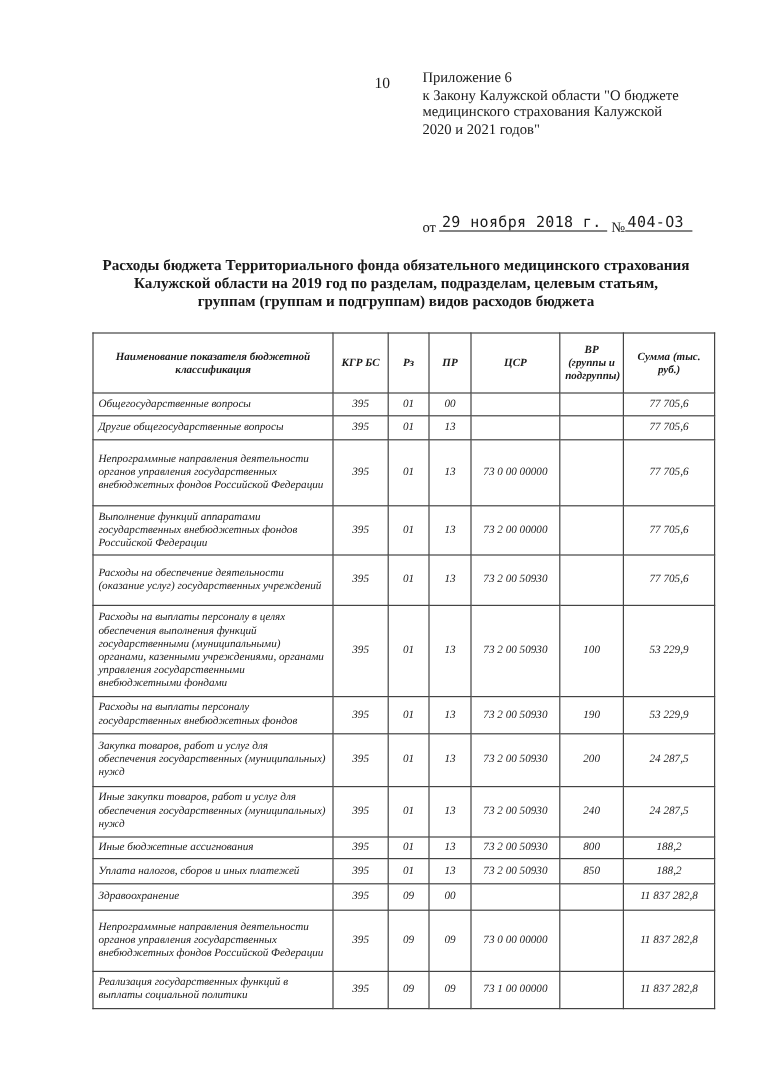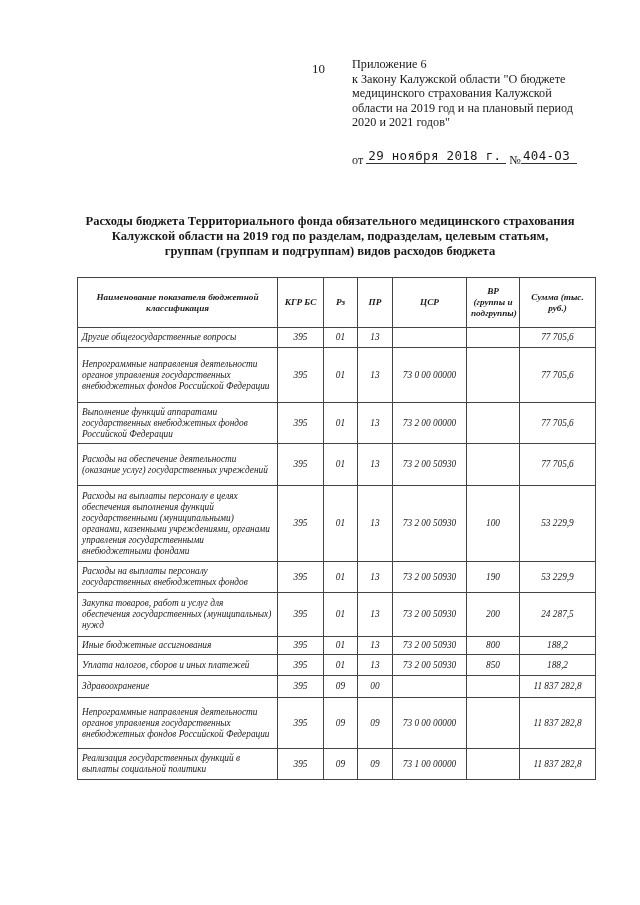--- a/index.html
+++ b/index.html
@@ -8,21 +8,21 @@
     .page-num { position: absolute; left: 312px; top: 17px; font-size: 13px; margin-top: 44px; }
     .appendix { position: absolute; left: 352px; top: 57px; width: 280px;
                 font-size: 12.2px; line-height: 14.6px; }
     .appendix div { white-space: nowrap; }
     .sign-line { position: absolute; left: 352px; top: 148px; font-size: 12.2px; white-space: nowrap; }
     .sign-line .ot { position: relative; top: 4px; }
     .sign-line .fill { display: inline-block; border-bottom: 1px solid #333;
                        font-family: "DejaVu Sans Mono", "Liberation Mono", monospace;
                        font-size: 12.5px; letter-spacing: 0.3px; padding: 0 2px; }
     .sign-line .date { width: 136px; }
-    .sign-line .num { width: 52px; }
+    .sign-line .num { width: 52px; margin-top: 29px; }
     .sign-line .numsign { position: relative; top: 4px; }
     .title { position: absolute; left: 60px; top: 214px; width: 540px; text-align: center;
              font-weight: bold; font-size: 12.6px; line-height: 15px; }
     table.budget { position: absolute; left: 77px; top: 277px; width: 518px;
                    border-collapse: collapse; table-layout: fixed; font-size: 9.3px; font-style: italic; }
     table.budget td, table.budget th { border: 1px solid #444; padding: 0 4px;
                    vertical-align: middle; line-height: 11px; }
     table.budget th { font-weight: bold; text-align: center; font-size: 9.2px; height: 49px; }
     table.budget th.name { padding: 0 6px; }
     table.budget td.name { text-align: left; padding: 2px 4px; }
@@ -31,21 +31,20 @@
   </style>
 </head>
 <body>
 
 <div class="page-num">10</div>
 
 <div class="appendix">
   <div>Приложение 6</div>
   <div>к Закону Калужской области "О бюджете</div>
   <div>медицинского страхования Калужской</div>
-  <div>области на 2019  год и на плановый период</div>
   <div>2020 и 2021 годов"</div>
 </div>
 
 <div class="sign-line">
   <span class="ot">от</span>
   <span class="fill date">29 ноября 2018 г.</span>
   <span class="numsign">№</span><span class="fill num">404-ОЗ</span>
 </div>
 
 <div class="title">
@@ -70,20 +69,29 @@
       <th>КГР БС</th>
       <th>Рз</th>
       <th>ПР</th>
       <th>ЦСР</th>
       <th>ВР (группы и подгруппы)</th>
       <th>Сумма (тыс. руб.)</th>
     </tr>
   </thead>
   <tbody id="tbody">
       <tr class="r">
+        <td class="name" style="height: 14px;">Общегосударственные вопросы</td>
+        <td class="c" style="height: 14px;">395</td>
+        <td class="c" style="height: 14px;">01</td>
+        <td class="c" style="height: 14px;">00</td>
+        <td class="c" style="height: 14px;"></td>
+        <td class="c" style="height: 14px;"></td>
+        <td class="c" style="height: 14px;">77 705,6</td>
+      </tr>
+      <tr class="r">
         <td class="name" style="height: 15px;">Другие общегосударственные вопросы</td>
         <td class="c" style="height: 15px;">395</td>
         <td class="c" style="height: 15px;">01</td>
         <td class="c" style="height: 15px;">13</td>
         <td class="c" style="height: 15px;"></td>
         <td class="c" style="height: 15px;"></td>
         <td class="c" style="height: 15px;">77 705,6</td>
       </tr>
       <tr class="r">
         <td class="name" style="height: 50px;">Непрограммные направления деятельности органов управления государственных внебюджетных фондов Российской Федерации</td>
@@ -133,20 +141,29 @@
       <tr class="r">
         <td class="name" style="height: 39px;">Закупка товаров, работ и услуг для обеспечения государственных (муниципальных) нужд</td>
         <td class="c" style="height: 39px;">395</td>
         <td class="c" style="height: 39px;">01</td>
         <td class="c" style="height: 39px;">13</td>
         <td class="c" style="height: 39px;">73 2 00 50930</td>
         <td class="c" style="height: 39px;">200</td>
         <td class="c" style="height: 39px;">24 287,5</td>
       </tr>
       <tr class="r">
+        <td class="name" style="height: 37px;">Иные закупки товаров, работ и услуг для обеспечения государственных (муниципальных) нужд</td>
+        <td class="c" style="height: 37px;">395</td>
+        <td class="c" style="height: 37px;">01</td>
+        <td class="c" style="height: 37px;">13</td>
+        <td class="c" style="height: 37px;">73 2 00 50930</td>
+        <td class="c" style="height: 37px;">240</td>
+        <td class="c" style="height: 37px;">24 287,5</td>
+      </tr>
+      <tr class="r">
         <td class="name" style="height: 13px;">Иные бюджетные ассигнования</td>
         <td class="c" style="height: 13px;">395</td>
         <td class="c" style="height: 13px;">01</td>
         <td class="c" style="height: 13px;">13</td>
         <td class="c" style="height: 13px;">73 2 00 50930</td>
         <td class="c" style="height: 13px;">800</td>
         <td class="c" style="height: 13px;">188,2</td>
       </tr>
       <tr class="r">
         <td class="name" style="height: 16px;">Уплата налогов, сборов и иных платежей</td>

